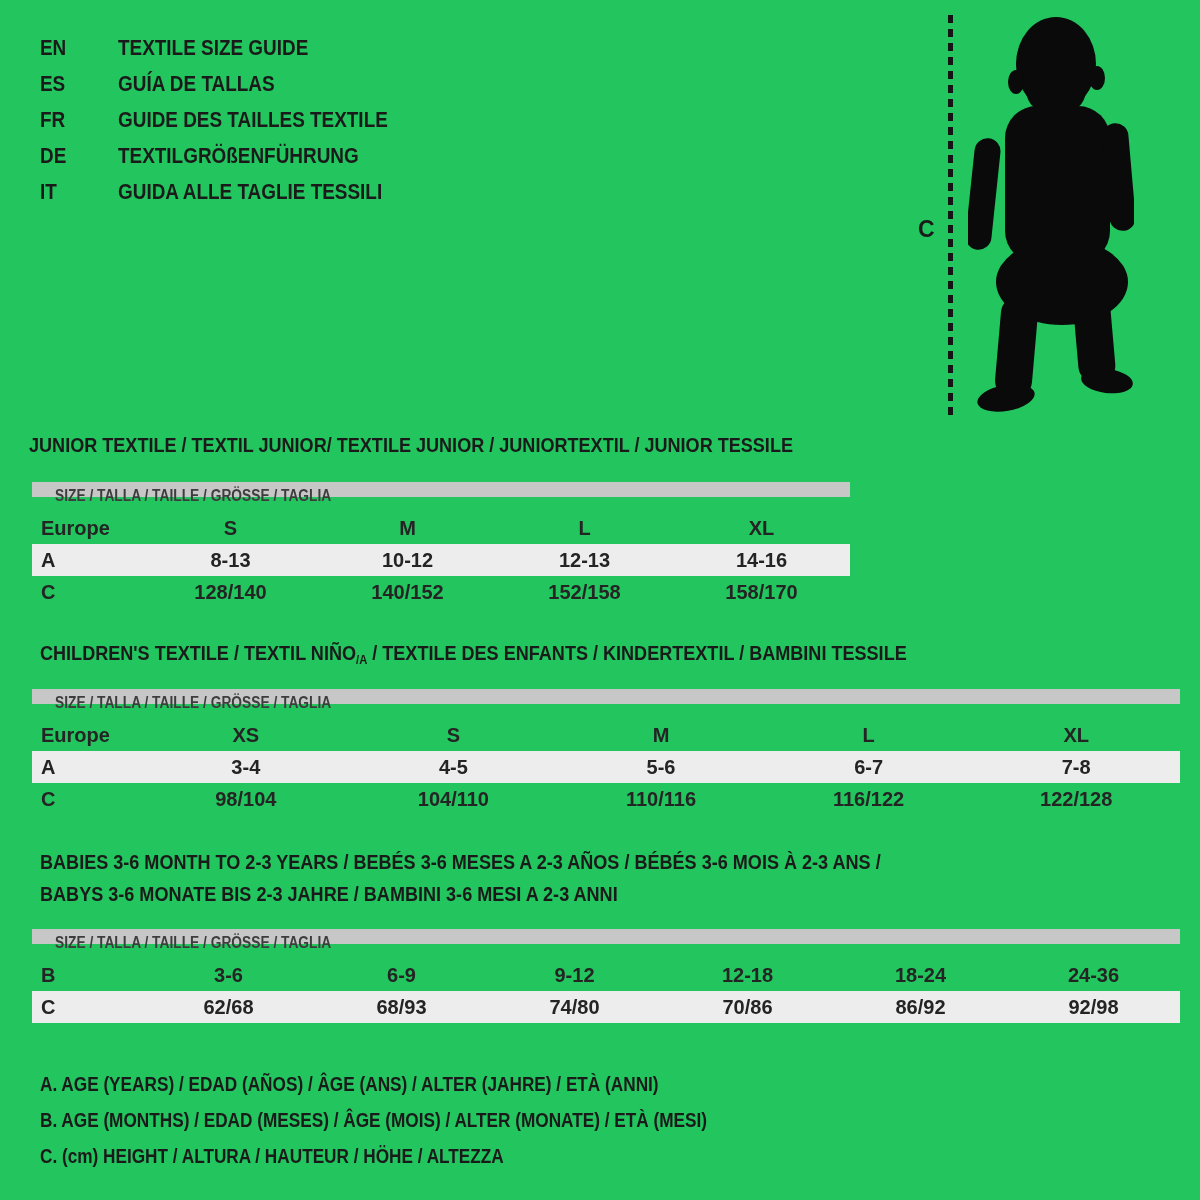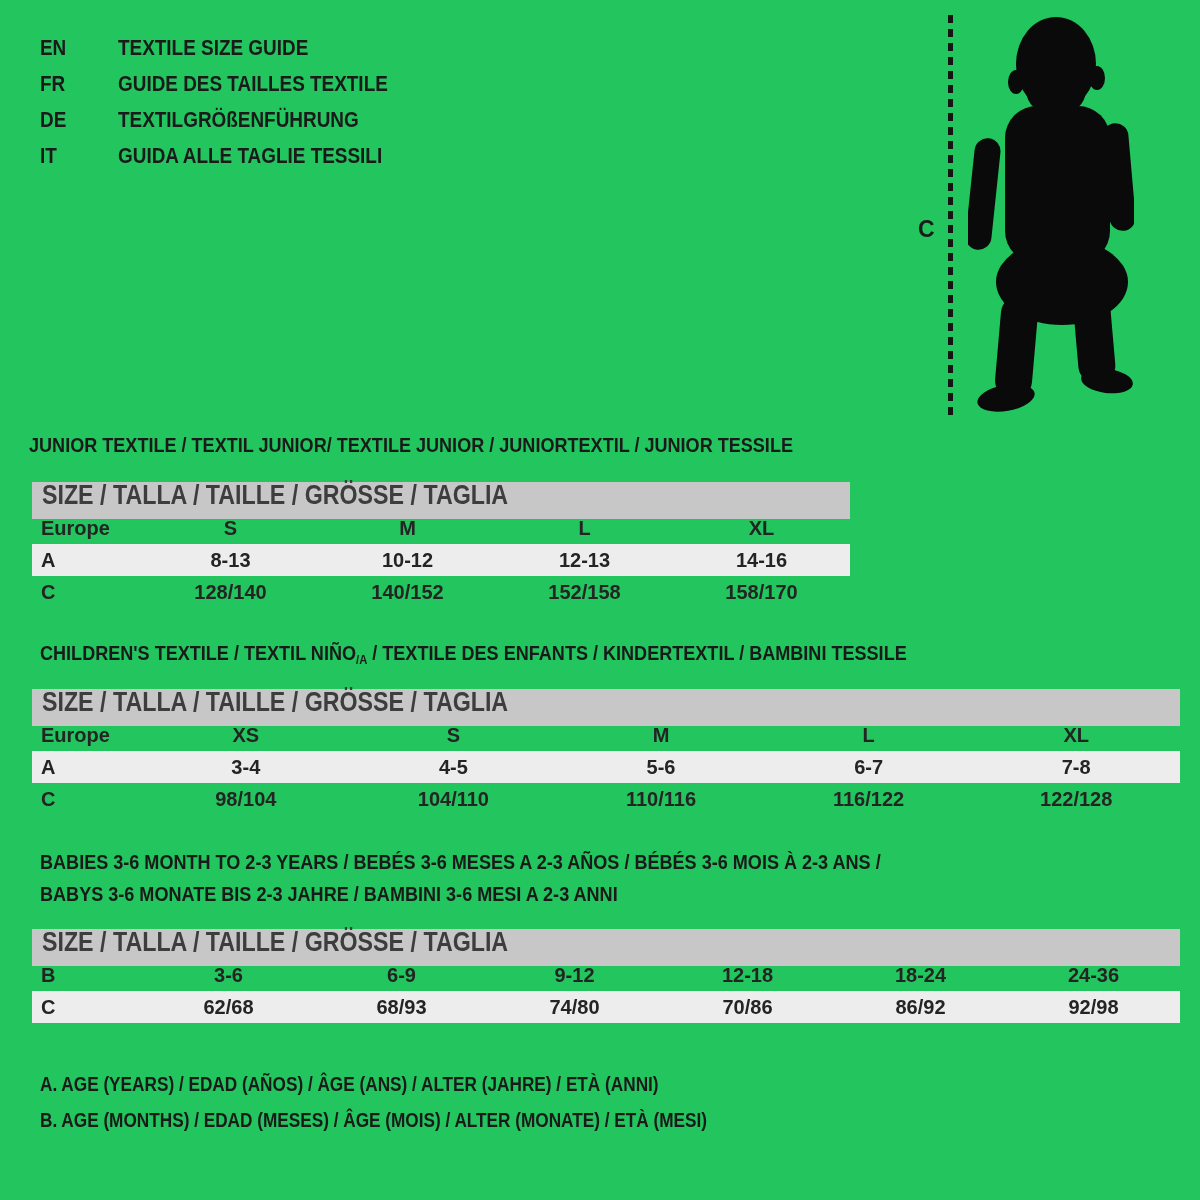--- a/index.html
+++ b/index.html
@@ -21,22 +21,22 @@
   .dash-line{position:absolute;left:48px;top:5px;width:5px;height:402px;
     background:repeating-linear-gradient(to bottom,#141414 0 8px,transparent 8px 14px);}
   .silhouette{position:absolute;left:68px;top:4px;}
 
   
   .sec-title{font-size:21px;line-height:24px;}
   .sec-title .sub{font-size:13px;vertical-align:-4px;}
   .two-line{line-height:32px;}
 
   
-  .size-bar{height:37px;background:#c7c7c7;color:#3d3d3d;font-size:27px;line-height:27px;
-    padding-left:10px;box-sizing:border-box;}
+  .size-bar{height:15px;background:#c7c7c7;color:#3d3d3d;font-size:16px;line-height:27px;
+    padding-left:23px;box-sizing:border-box;}
 
   
   .size-table{border-collapse:collapse;table-layout:fixed;font-size:20px;color:#242424;}
   .size-table td{height:32px;text-align:center;vertical-align:middle;padding:0;overflow:hidden;}
   .size-table td.rowlabel{text-align:left;padding-left:9px;}
   .col-label{width:110px;}
   .row-alt{background:#ededed;}
   .w-junior{width:818px;}
   .w-wide{width:1148px;}
 
@@ -45,20 +45,24 @@
 </style>
 </head>
 <body>
 
 <div class="canvas">
 
   <div class="abs lang-block">
     <div class="lang-row">
       <span class="lang-code"><span class="cond">EN</span></span>
       <span class="cond">TEXTILE SIZE GUIDE</span>
+    </div>
+    <div class="lang-row">
+      <span class="lang-code"><span class="cond">ES</span></span>
+      <span class="cond">GUÍA DE TALLAS</span>
     </div>
     <div class="lang-row">
       <span class="lang-code"><span class="cond">FR</span></span>
       <span class="cond">GUIDE DES TAILLES TEXTILE</span>
     </div>
     <div class="lang-row">
       <span class="lang-code"><span class="cond">DE</span></span>
       <span class="cond">TEXTILGRÖßENFÜHRUNG</span>
     </div>
     <div class="lang-row">
@@ -207,15 +211,16 @@
         <td>70/86</td>
         <td>86/92</td>
         <td>92/98</td>
       </tr>
     </tbody>
   </table>
 
   <div class="abs legend">
     <div><span class="cond">A. AGE (YEARS) / EDAD (AÑOS) / ÂGE (ANS) / ALTER (JAHRE) / ETÀ (ANNI)</span></div>
     <div><span class="cond">B. AGE (MONTHS) / EDAD (MESES) / ÂGE (MOIS) / ALTER (MONATE) / ETÀ (MESI)</span></div>
+    <div><span class="cond">C. (cm) HEIGHT / ALTURA / HAUTEUR / HÖHE / ALTEZZA</span></div>
   </div>
 
 </div>
 
 </body></html>

